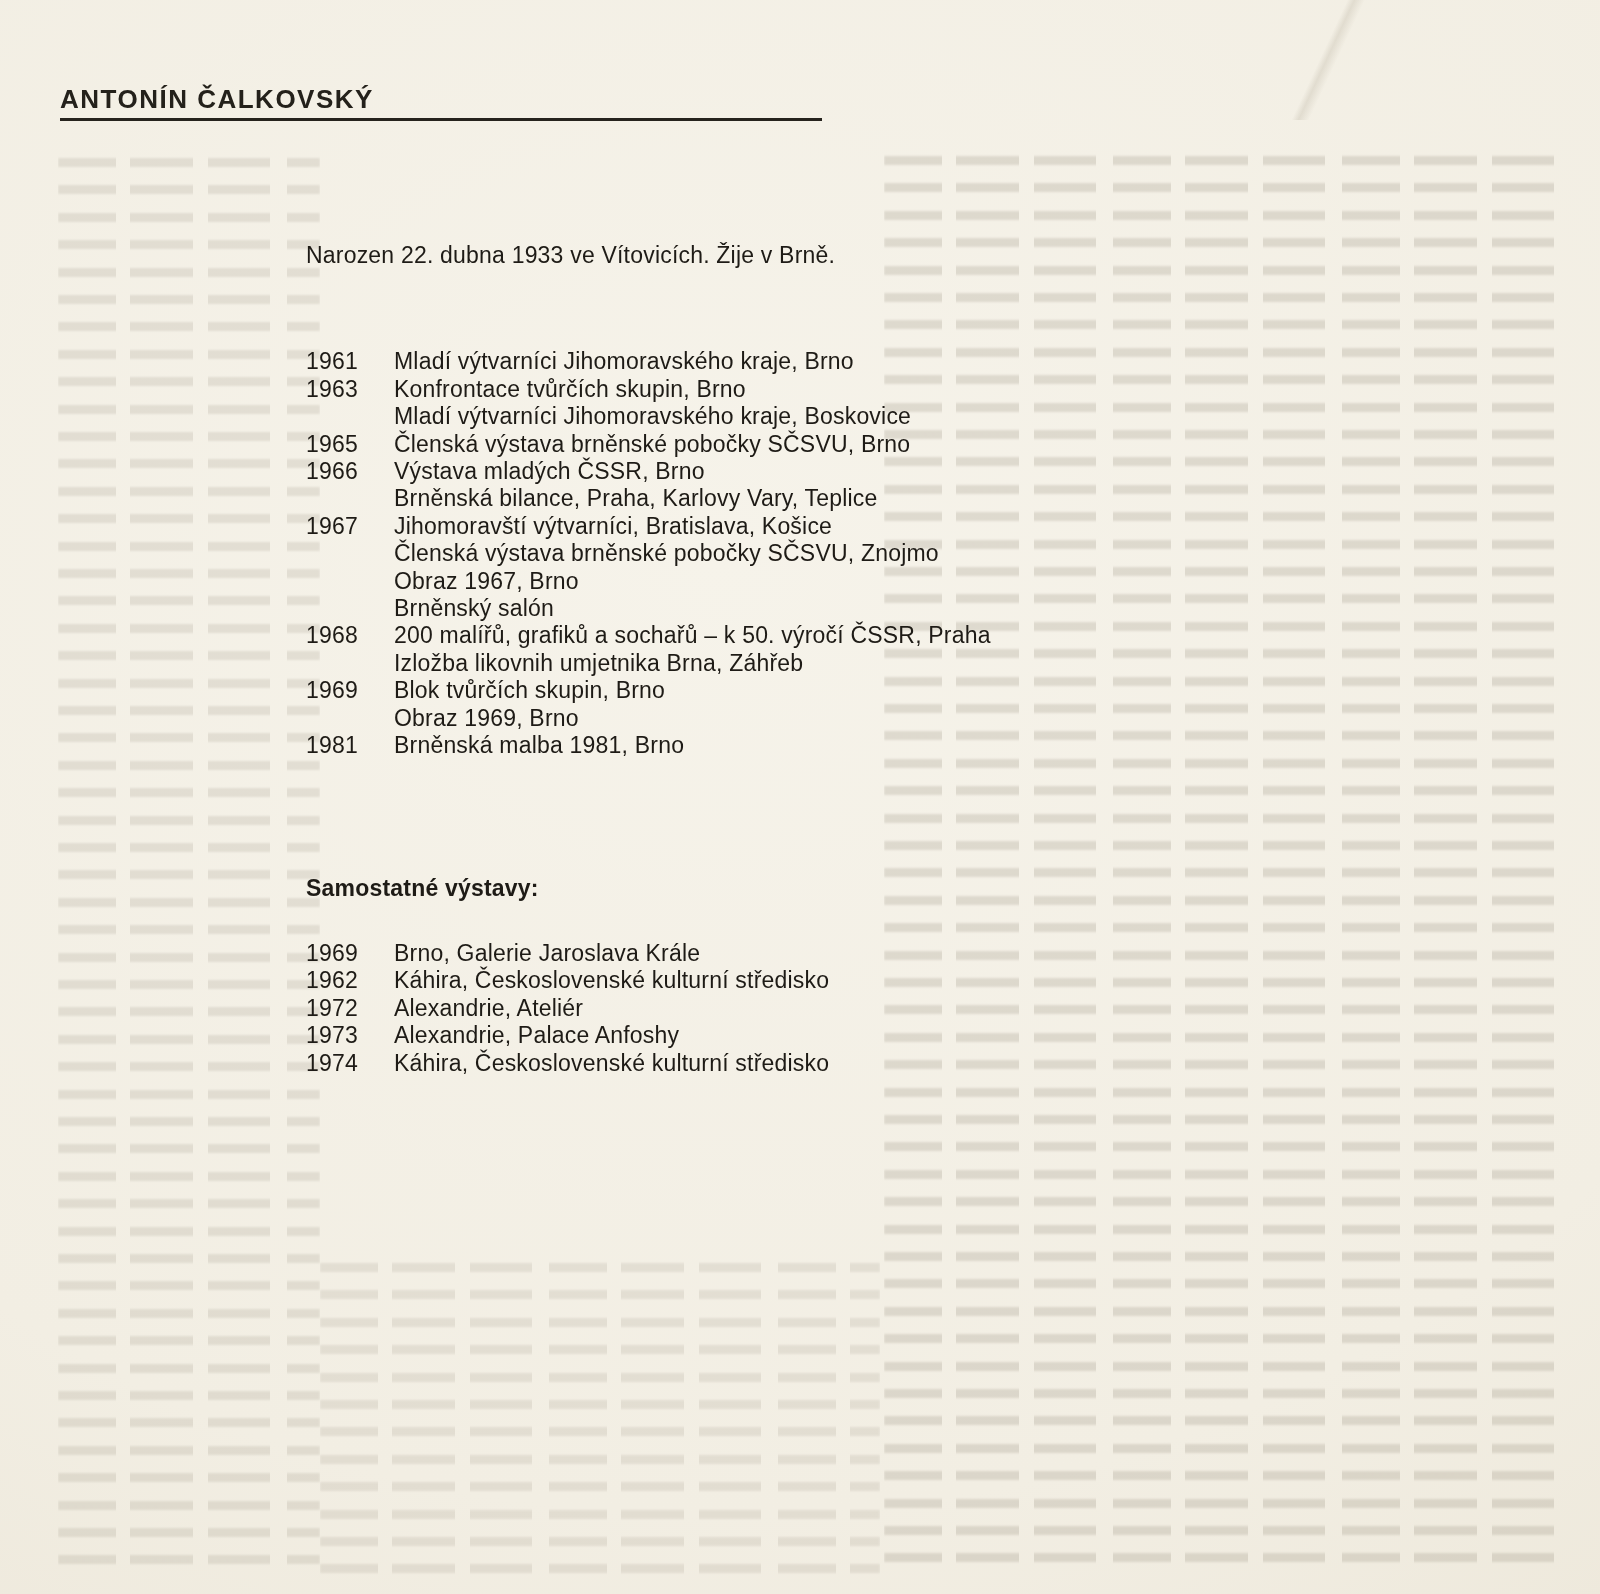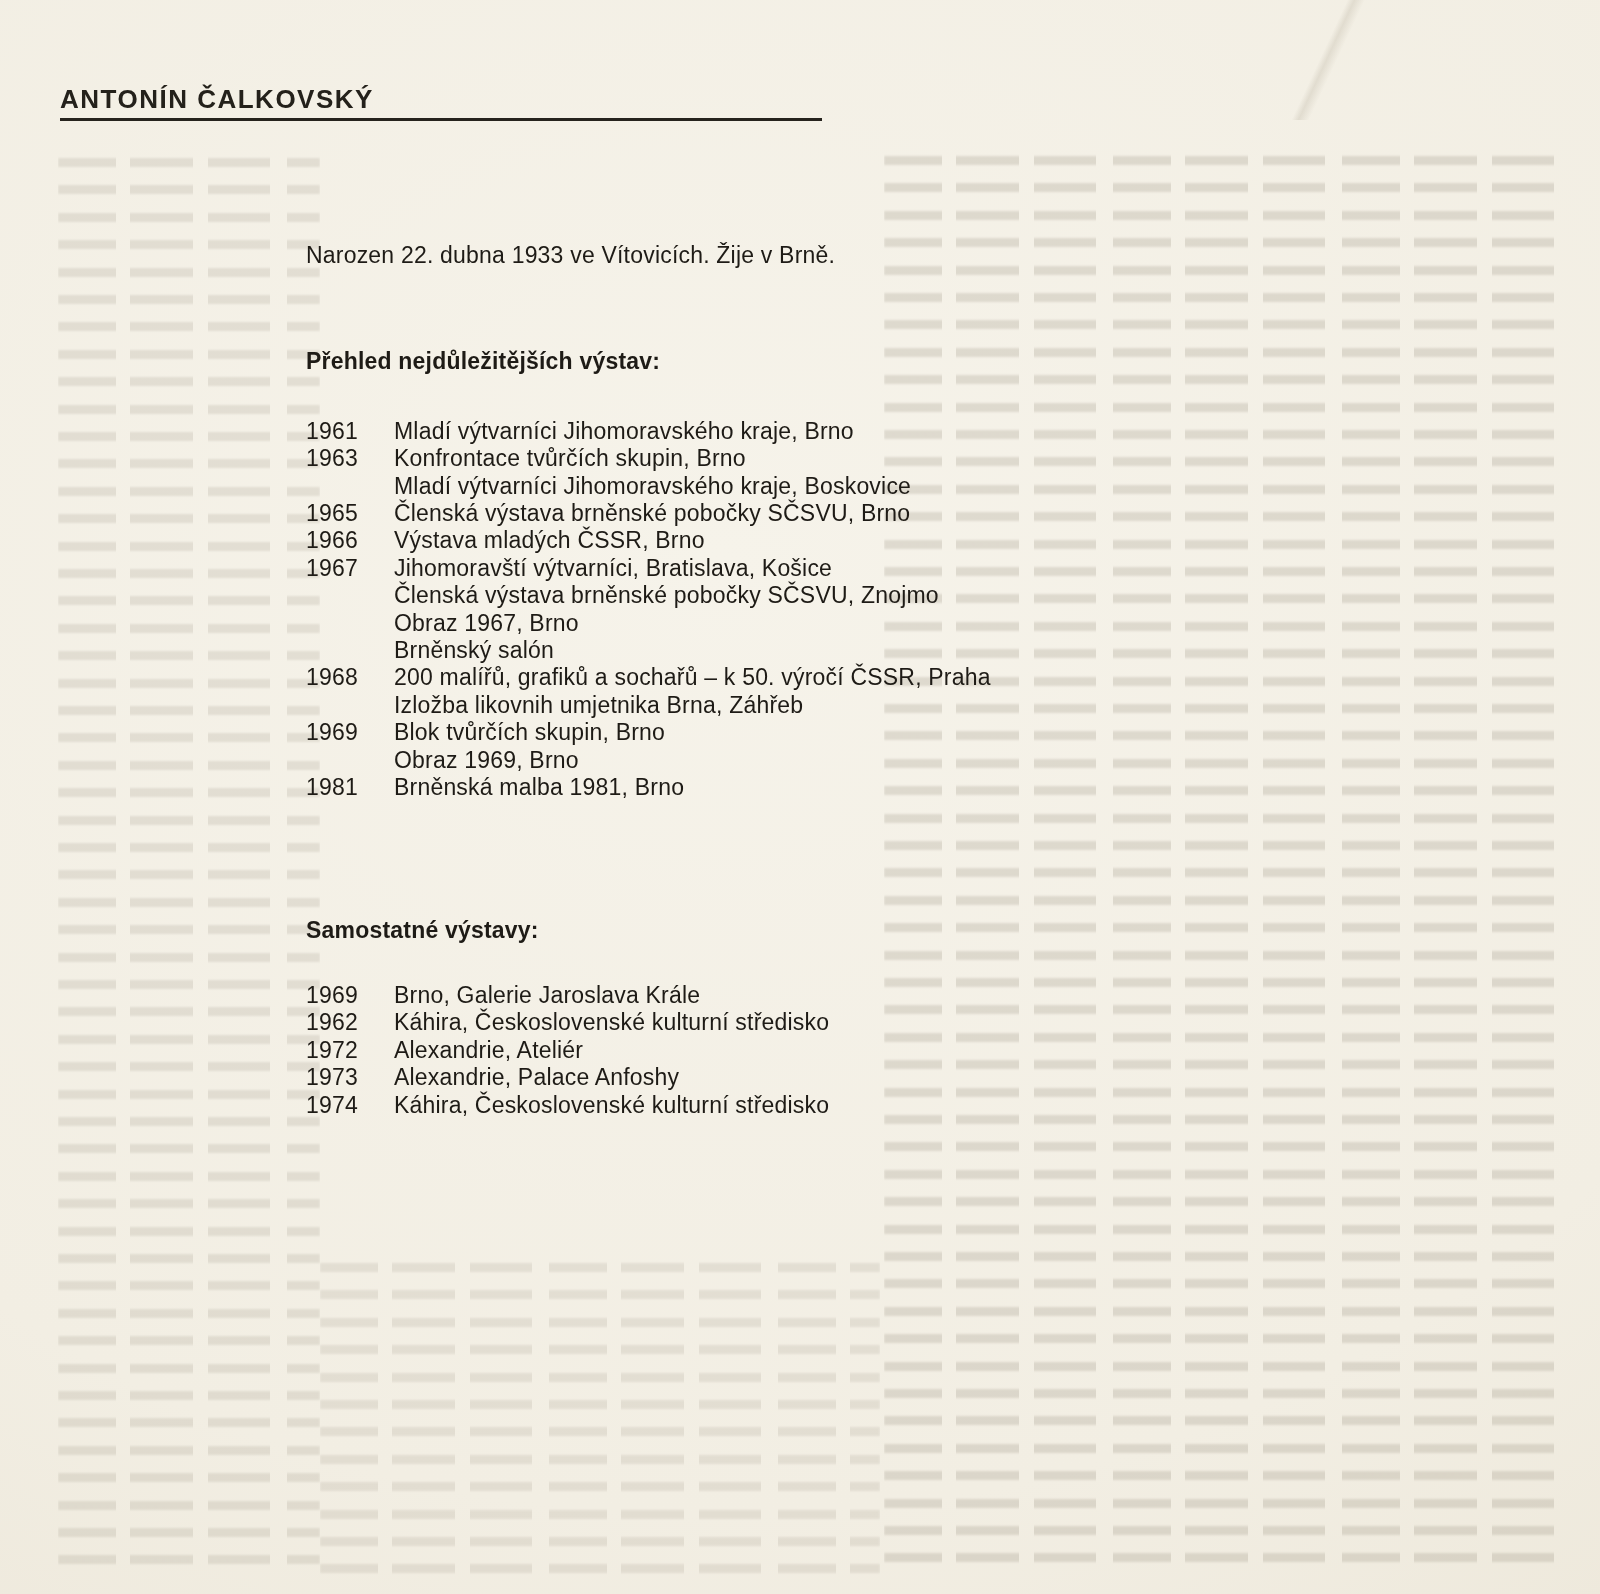--- a/index.html
+++ b/index.html
@@ -94,21 +94,20 @@
   <div class="bleed bleed-bottom"></div>
   <div class="crease"></div>
 
   <h1 class="header">ANTONÍN ČALKOVSKÝ</h1>
   <div class="rule"></div>
 
   <div class="content">
 
     <p class="bio">Narozen 22. dubna 1933 ve Vítovicích. Žije v Brně.</p>
 
-    <h2 class="section-heading">Přehled nejdůležitějších výstav:</h2>
 
     <div class="list">
 
         <div class="row">
           <span class="year">1961</span>
           <span class="entry">Mladí výtvarníci Jihomoravského kraje, Brno</span>
         </div>
 
 
         <div class="row">
@@ -124,20 +123,24 @@
         <div class="row">
           <span class="year">1965</span>
           <span class="entry">Členská výstava brněnské pobočky SČSVU, Brno</span>
         </div>
 
         <div class="row">
           <span class="year">1966</span>
           <span class="entry">Výstava mladých ČSSR, Brno</span>
         </div>
 
+        <div class="row">
+          <span class="year"></span>
+          <span class="entry">Brněnská bilance, Praha, Karlovy Vary, Teplice</span>
+        </div>
 
         <div class="row">
           <span class="year">1967</span>
           <span class="entry">Jihomoravští výtvarníci, Bratislava, Košice</span>
         </div>
 
         <div class="row">
           <span class="year"></span>
           <span class="entry">Členská výstava brněnské pobočky SČSVU, Znojmo</span>
         </div>

